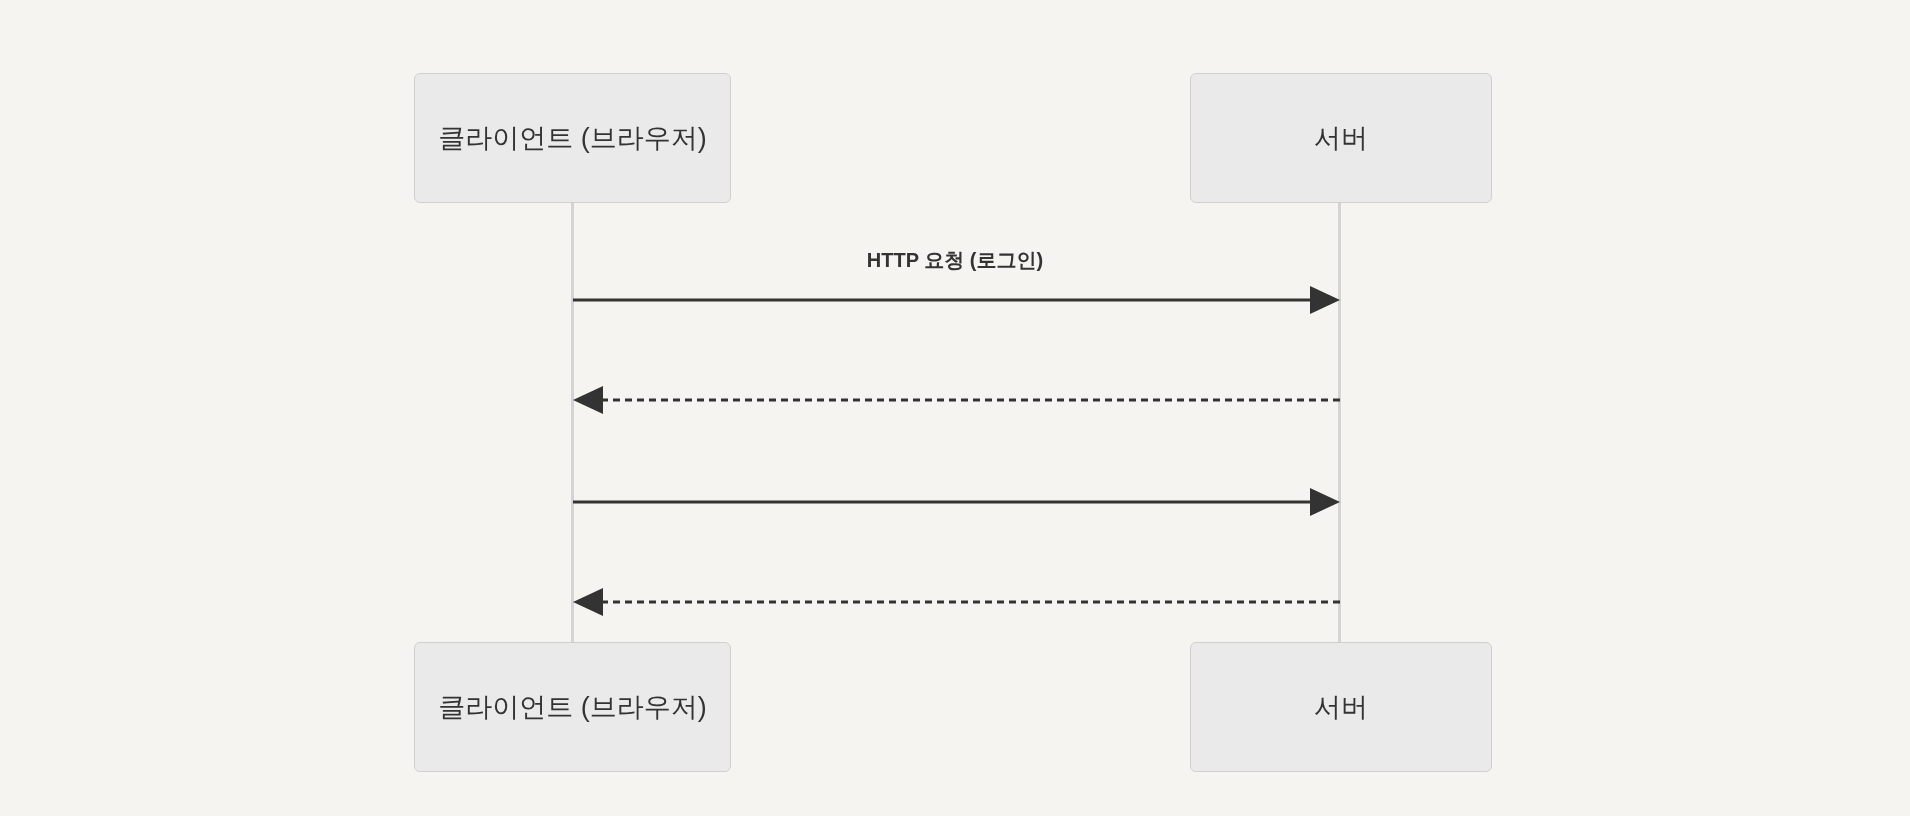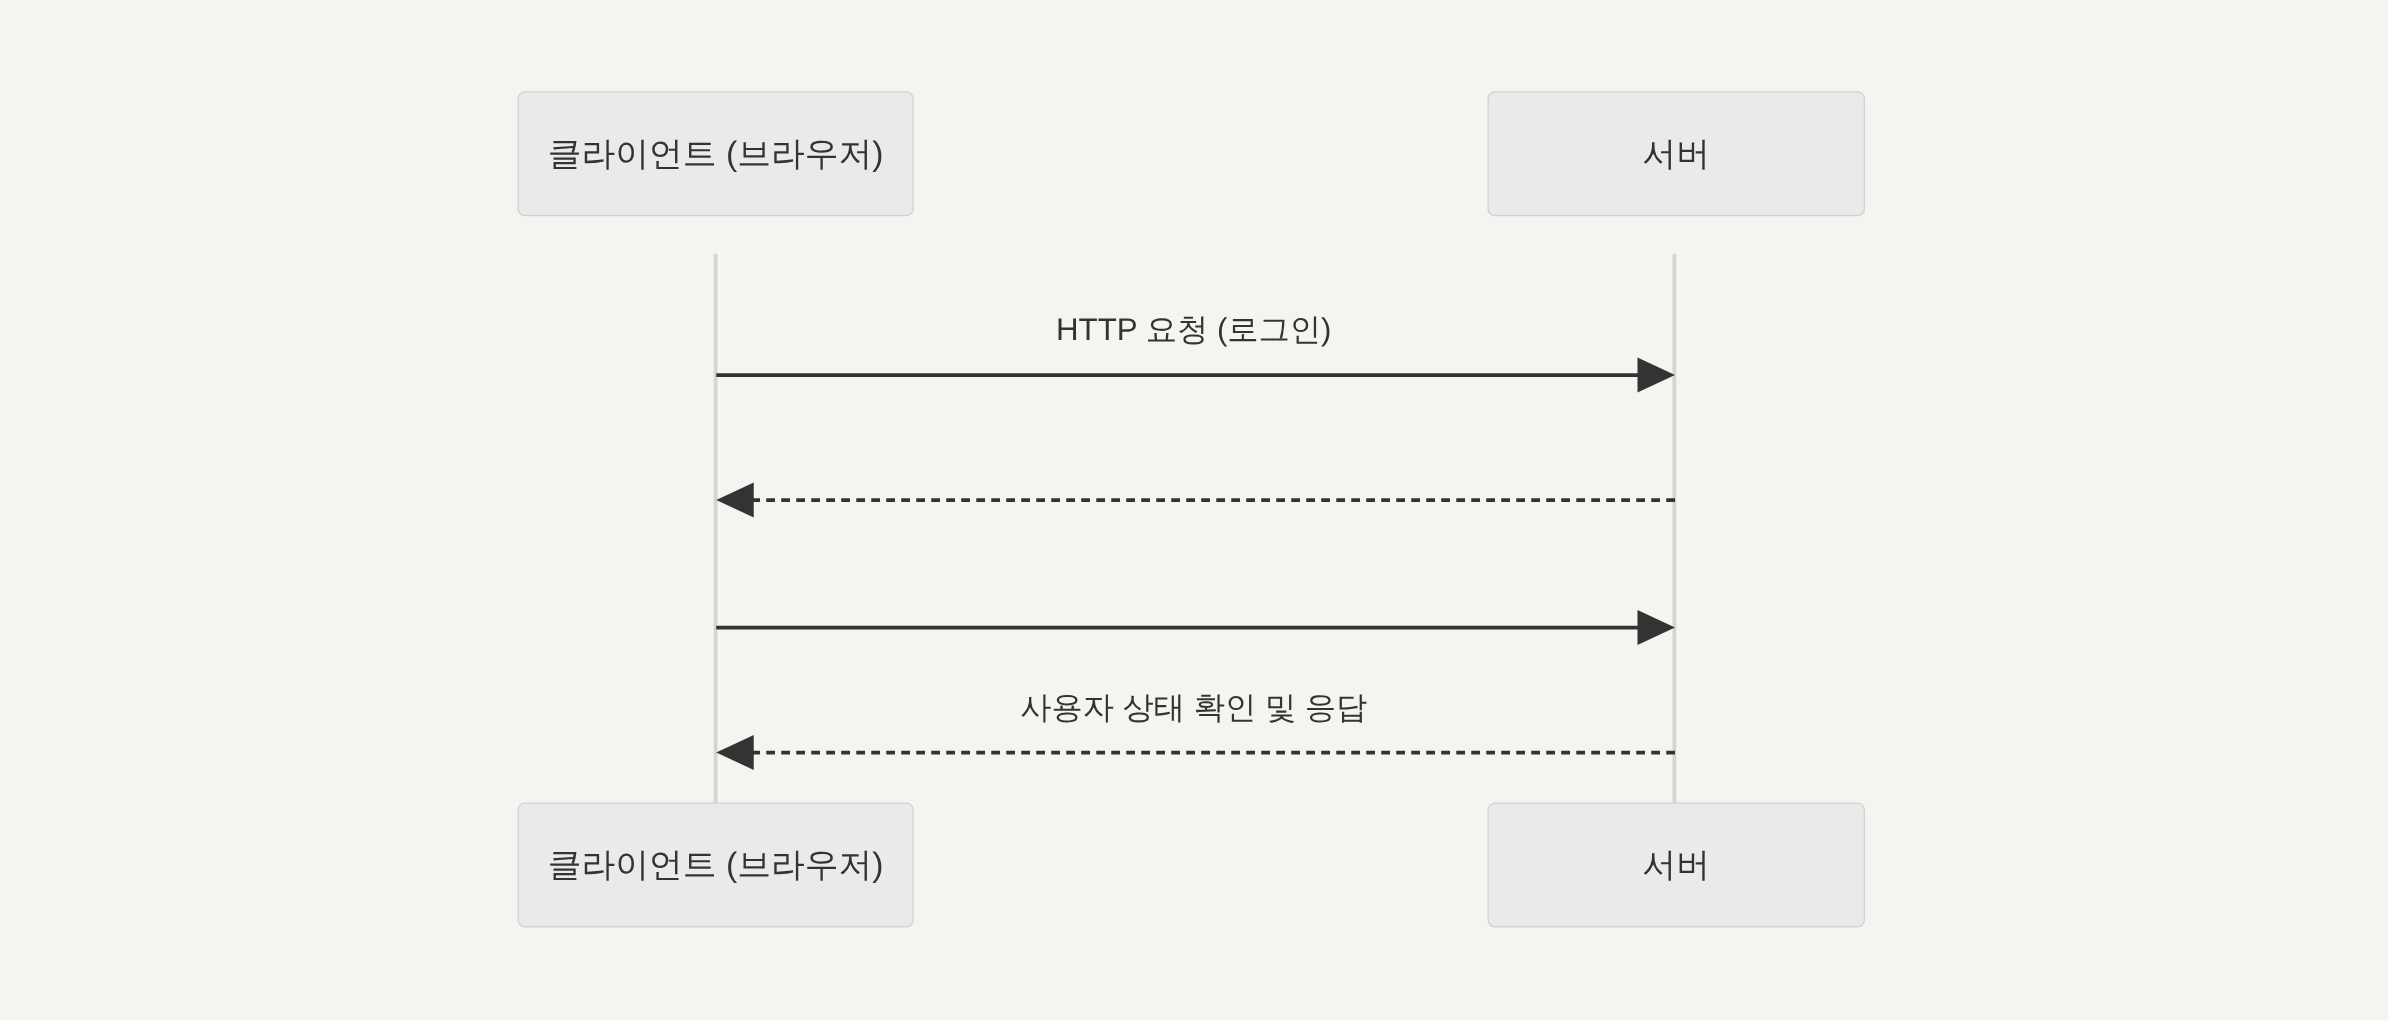--- a/index.html
+++ b/index.html
@@ -23,21 +23,21 @@
   
   .participant-box {
     position: absolute;
     box-sizing: border-box;
     background: #eaeaea;
     border: 1px solid #d0d0d0;
     border-radius: 6px;
     display: flex;
     align-items: center;
     justify-content: center;
-    height: 100px;
+    height: 130px;
   }
   .participant-label {
     font-size: 27px;
     color: #333333;
     line-height: 1.2;
     white-space: nowrap;
   }
 
   .box-client-top    { left: 414px; top: 73px;  width: 317px; }
   .box-server-top    { left: 1190px; top: 73px;  width: 302px; }
@@ -52,24 +52,25 @@
     width: 3px;
     background: #d4d4d4;
   }
   .lifeline-client { left: 571px; }
   .lifeline-server { left: 1338px; }
 
   
   .message-label {
     position: absolute;
     text-align: center;
-    font-size: 25px;
+    font-size: 20px;
     color: #333333;
     white-space: nowrap;
     transform: translateX(-50%);
+    font-weight: bold;
   }
 
   .msg-arrow-svg {
     position: absolute;
     overflow: visible;
   }
 
   
   .label-center { left: 955px; }
 </style>
@@ -98,21 +99,20 @@
   <svg class="msg-arrow-svg" style="left:573px; top:388px;" width="767" height="24">
     <line x1="28" y1="12" x2="767" y2="12" stroke="#333333" stroke-width="3" stroke-dasharray="7 5"></line>
     <polygon points="0,12 30,26 30,-2" fill="#333333"></polygon>
   </svg>
 
   <svg class="msg-arrow-svg" style="left:573px; top:490px;" width="767" height="24">
     <line x1="0" y1="12" x2="740" y2="12" stroke="#333333" stroke-width="3"></line>
     <polygon points="767,12 737,26 737,-2" fill="#333333"></polygon>
   </svg>
 
-  <div class="message-label label-center" style="top: 549px;">사용자 상태 확인 및 응답</div>
   <svg class="msg-arrow-svg" style="left:573px; top:590px;" width="767" height="24">
     <line x1="28" y1="12" x2="767" y2="12" stroke="#333333" stroke-width="3" stroke-dasharray="7 5"></line>
     <polygon points="0,12 30,26 30,-2" fill="#333333"></polygon>
   </svg>
 
   <div class="participant-box box-client-bottom">
     <span class="participant-label">클라이언트 (브라우저)</span>
   </div>
 
   <div class="participant-box box-server-bottom">

